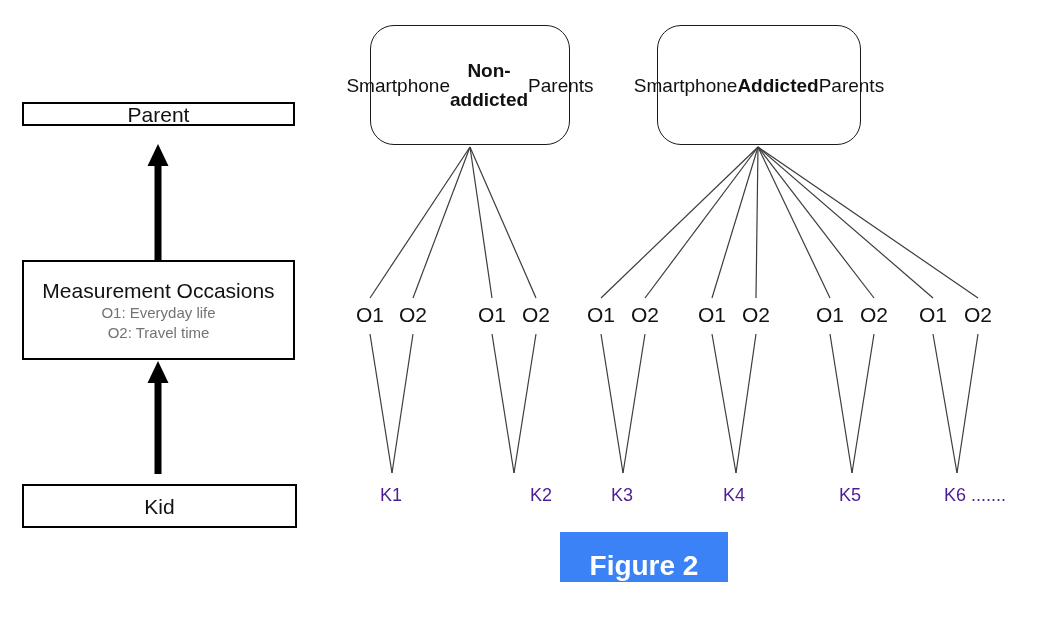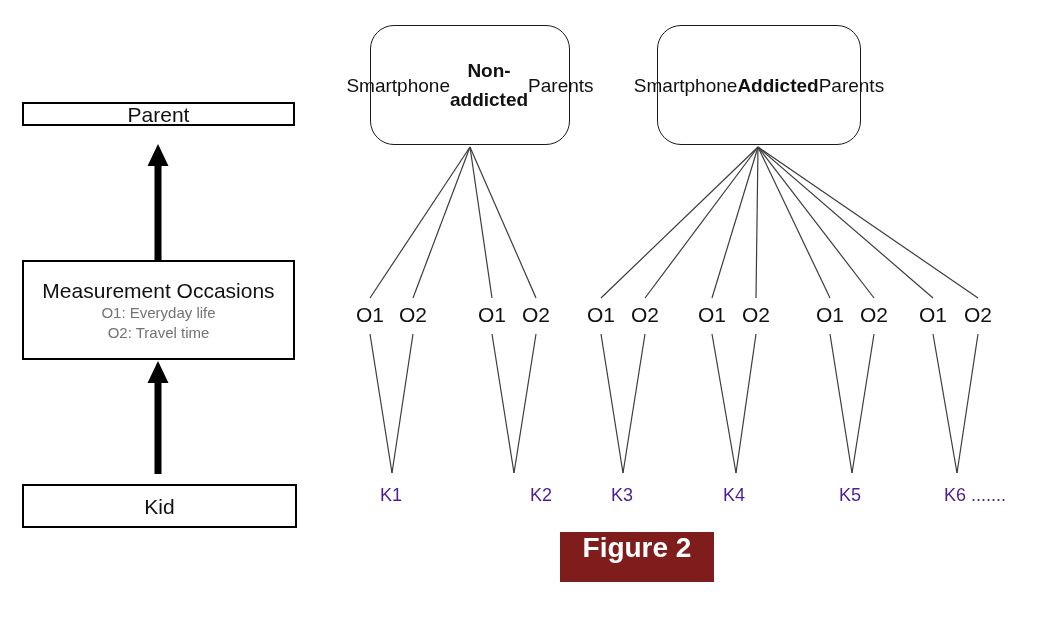--- a/index.html
+++ b/index.html
@@ -69,27 +69,27 @@
   .kid-label {
     position: absolute;
     font-size: 18px;
     line-height: 24px;
     white-space: nowrap;
     color: #4c1d95;
   }
   .caption {
     position: absolute;
     left: 560px; top: 532px;
-    width: 154px; height: 50px;
-    background: #7f1d1d;
+    width: 168px; height: 50px;
+    background: #3b82f6;
     color: #ffffff;
     font-size: 28px;
     font-weight: bold;
     display: flex;
-    align-items: flex-start;
+    align-items: flex-end;
     justify-content: center;
   }
 </style>
 </head>
 <body>
 
 <div class="canvas">
 
   <svg class="lines-svg" viewBox="0 0 1054 620" xmlns="http://www.w3.org/2000/svg">
     <g fill="#000000">

